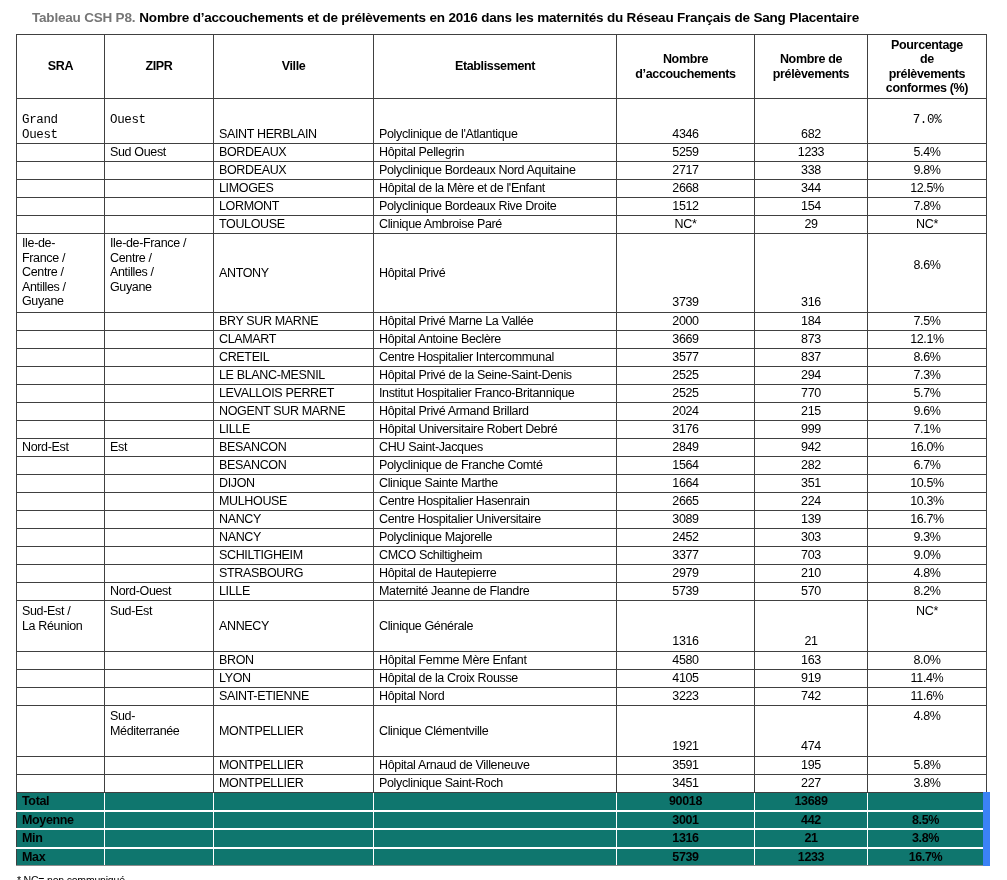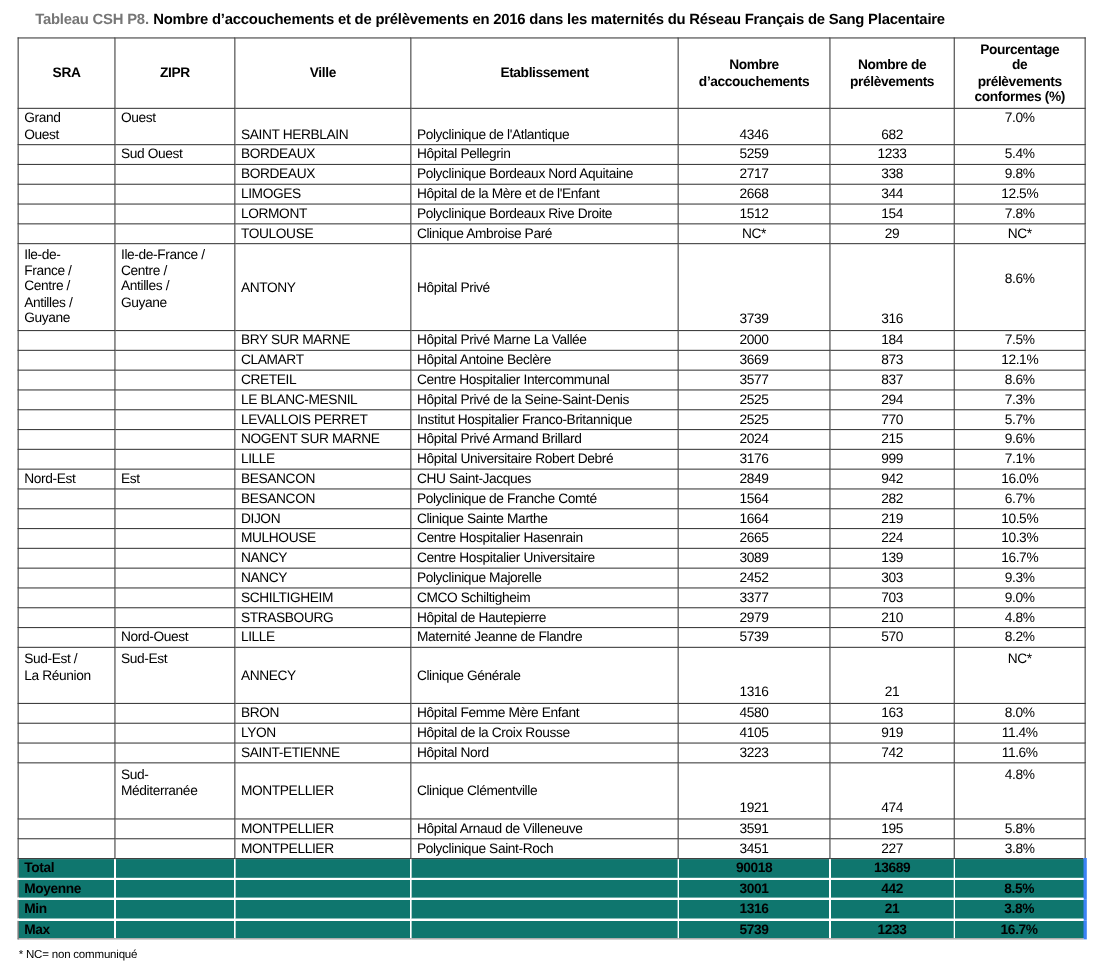--- a/index.html
+++ b/index.html
@@ -54,21 +54,21 @@
     vertical-align: middle;
     white-space: nowrap;
   }
   td.c-num, td.c-pct {
     text-align: center;
     vertical-align: middle;
   }
 
   
   tr.tall-a { height: 33px; }
-  tr.tall-a .c-sra, tr.tall-a .c-zipr, tr.tall-a .c-pct { vertical-align: top; padding-top: 1px; }
+  tr.tall-a .c-sra, tr.tall-a .c-zipr, tr.tall-a .c-pct { vertical-align: top; padding-top: 14px; font-family: Liberation Mono, monospace; }
   tr.tall-a .c-ville, tr.tall-a .c-etab, tr.tall-a .c-num { vertical-align: bottom; padding-bottom: 2px; }
 
   
   tr.tall-xl { height: 79px; }
   tr.tall-xl .c-sra, tr.tall-xl .c-zipr { vertical-align: top; padding-top: 2px; }
   tr.tall-xl .c-num { vertical-align: bottom; padding-bottom: 3px; }
   tr.tall-xl .c-pct { vertical-align: middle; padding-bottom: 16px; }
 
   
   tr.tall-b { height: 51px; }
@@ -81,21 +81,21 @@
     background: #0f766e;
     font-weight: bold;
     border-top: 2px solid #ffffff;
     border-bottom: 2px solid #ffffff;
     border-left: 1px solid #ffffff;
     border-right: 1px solid #ffffff;
   }
   tr.summary.first td { border-top: 1px solid #404040; }
   tr.summary:last-child td { border-bottom: 1px solid #8c8c8c; }
   tr.summary td:first-child { border-left: 1px solid #404040; }
-  tr.summary td:last-child  { border-right: 3px solid #3b82f6; }
+  tr.summary td:last-child  { border-right: 7px solid #3b82f6; }
 
   .footnote {
     font-size: 10.5px;
     letter-spacing: -0.2px;
     margin: 8px 0 0 1px;
   }
 </style>
 </head>
 <body>
 
@@ -283,21 +283,21 @@
     <td class="c-num">1564</td>
     <td class="c-num">282</td>
     <td class="c-pct">6.7%</td>
   </tr>
         <tr>
     <td class="c-sra"></td>
     <td class="c-zipr"></td>
     <td class="c-ville">DIJON</td>
     <td class="c-etab">Clinique Sainte Marthe</td>
     <td class="c-num">1664</td>
-    <td class="c-num">219</td>
+    <td class="c-num">351</td>
     <td class="c-pct">10.5%</td>
   </tr>
         <tr>
     <td class="c-sra"></td>
     <td class="c-zipr"></td>
     <td class="c-ville">MULHOUSE</td>
     <td class="c-etab">Centre Hospitalier Hasenrain</td>
     <td class="c-num">2665</td>
     <td class="c-num">224</td>
     <td class="c-pct">10.3%</td>

